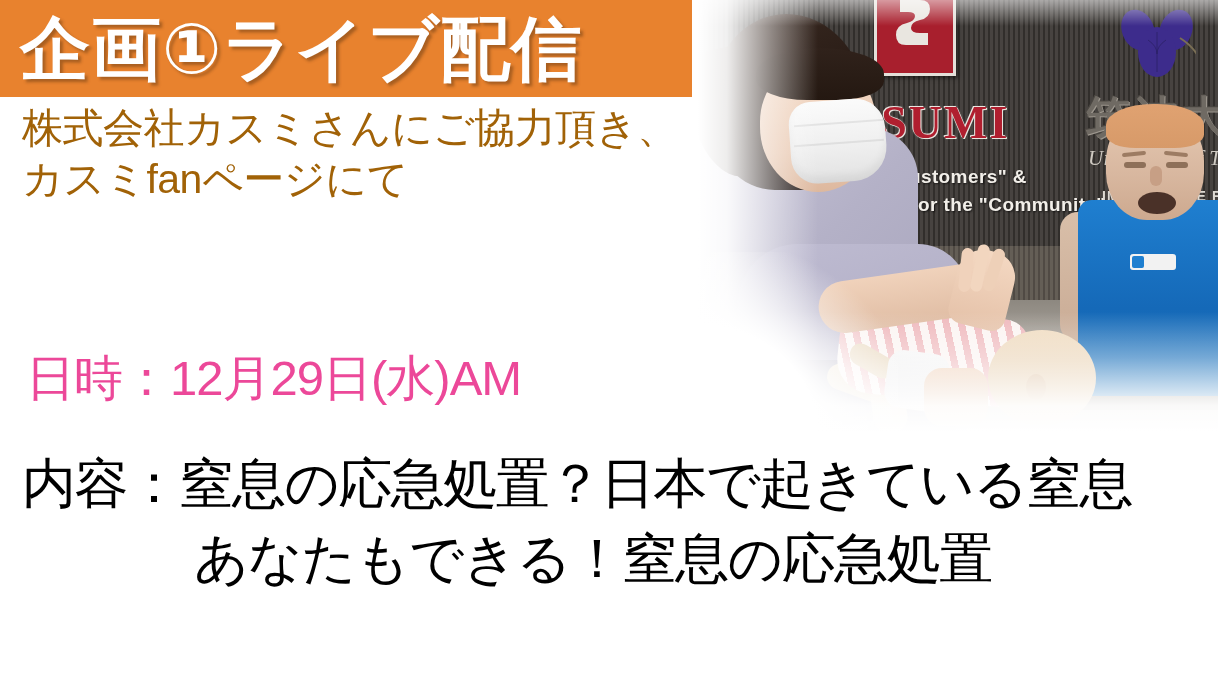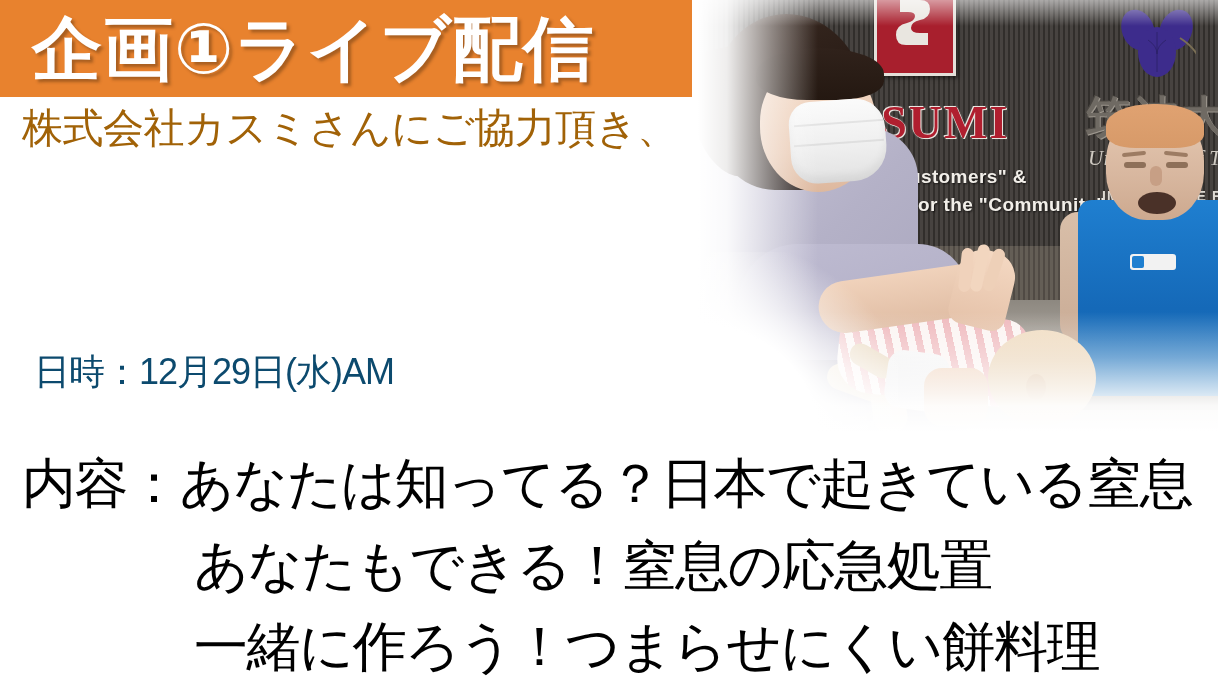--- a/index.html
+++ b/index.html
@@ -16,46 +16,46 @@
   .title-banner{
     position:absolute;left:0;top:0;width:692px;height:97px;
     background:#e8822e;
     display:flex;align-items:center;
   }
   .title-text{
     color:#ffffff;
     font-size:70px;
     font-weight:bold;
     letter-spacing:1px;
-    margin-left:32px;
+    margin-left:20px;
     line-height:1;
     text-shadow:3px 3px 3px rgba(90,50,15,.45);
     white-space:nowrap;
   }
 
   
   .intro{
     position:absolute;left:22px;top:103px;width:680px;
     font-size:41px;line-height:1.24;color:#a16207;
     letter-spacing:-0.5px;
   }
   .intro div{white-space:nowrap;}
 
   .datetime{
-    position:absolute;left:34px;top:352px;
-    font-size:36px;line-height:1.1;color:#0c4a6e;white-space:nowrap;
+    position:absolute;left:26px;top:352px;
+    font-size:49px;line-height:1.1;color:#ec4899;white-space:nowrap;
     letter-spacing:-1px;
   }
 
   .content-block{
     position:absolute;left:22px;top:446px;width:1190px;
     font-size:54px;line-height:1.38;color:#000;letter-spacing:-1.5px;
   }
   .content-block div{white-space:nowrap;}
-  .content-line-indent{padding-left:172px;margin-top:7px;}
+  .content-line-indent{padding-left:172px;}
 
   
   .photo{
     position:absolute;left:698px;top:0;width:520px;height:432px;
     overflow:hidden;
   }
   .photo-inner{position:absolute;left:0;top:0;width:520px;height:432px;}
 
   
   .facade{
@@ -309,28 +309,28 @@
 <body>
 
 <div class="slide">
 
   <div class="title-banner">
     <div class="title-text">企画①ライブ配信</div>
   </div>
 
   <div class="intro">
     <div>株式会社カスミさんにご協力頂き、</div>
+    <div>カスミfanページにて</div>
   </div>
 
   <div class="datetime">日時：12月29日(水)AM</div>
 
   <div class="content-block">
-    <div>内容：あなたは知ってる？日本で起きている窒息</div>
+    <div>内容：窒息の応急処置？日本で起きている窒息</div>
     <div class="content-line-indent">あなたもできる！窒息の応急処置</div>
-    <div class="content-line-indent">一緒に作ろう！つまらせにくい餅料理</div>
   </div>
 
   <div class="photo">
     <div class="photo-inner">
 
       <div class="facade"></div>
       <div class="facade-upper"></div>
       <div class="facade-band"></div>
       <div class="ground"></div>
       <div class="curb"></div>

